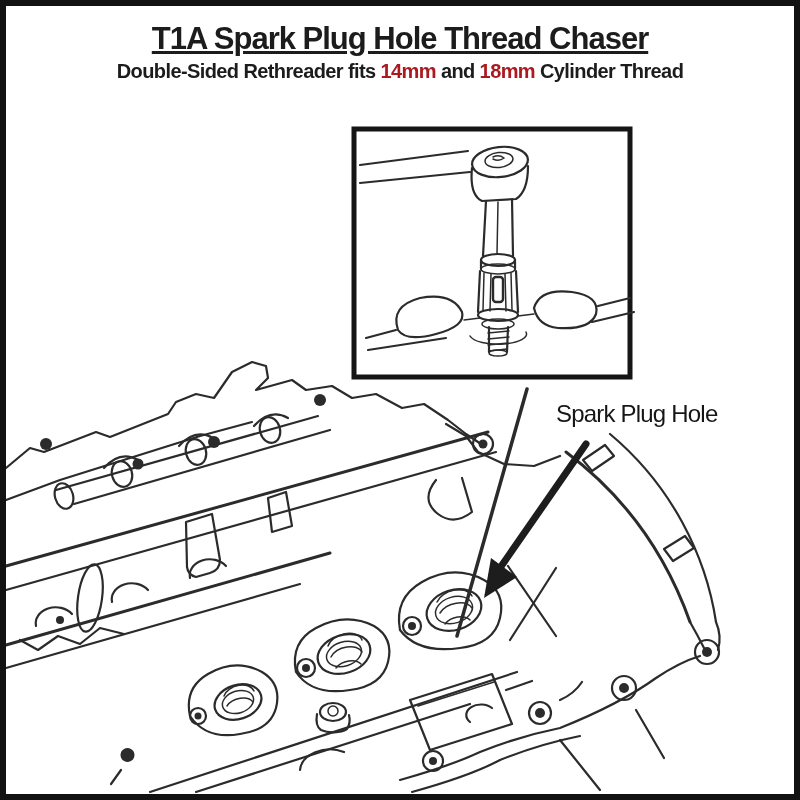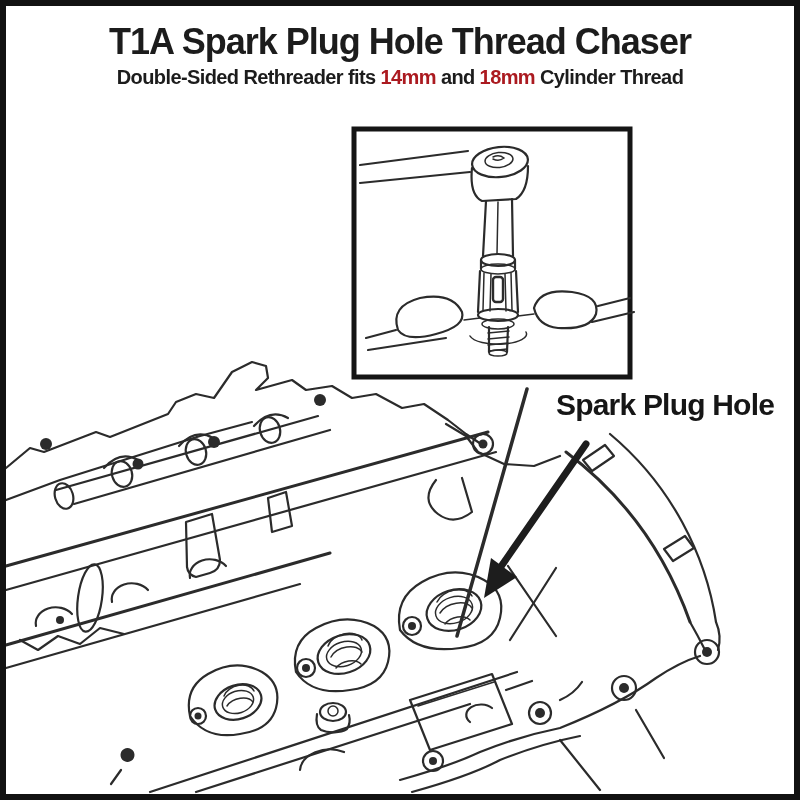--- a/index.html
+++ b/index.html
@@ -1,23 +1,23 @@
 <!DOCTYPE html>
 <html style="--accent-red: #ab1a20; --ink: #1c1c1c; --line: #2b2b2b;"><head>
 <meta charset="utf-8">
 <style>
   html,body{margin:0;padding:0;}
   body{width:800px;height:800px;background:#e9e9e9;font-family:"Liberation Sans",sans-serif;}
   .canvas{position:relative;width:800px;height:800px;background:#ffffff;overflow:hidden;}
   .frame{position:absolute;inset:0;border:6px solid #121212;pointer-events:none;z-index:30;}
   .header{position:absolute;top:22px;left:0;width:100%;text-align:center;z-index:20;color:var(--ink,#1c1c1c);}
-  .title{font-size:36px;font-weight:700;letter-spacing:-1px;line-height:1.1;color:var(--ink,#151515);}
+  .title{font-size:31px;font-weight:700;letter-spacing:-1px;line-height:1.1;color:var(--ink,#151515);text-decoration:underline;}
   .subtitle{margin-top:4px;font-size:20px;font-weight:700;letter-spacing:-0.6px;color:var(--ink,#222);}
   .subtitle .accent{color:var(--accent-red,#ab1a20);}
-  .callout{position:absolute;left:556px;top:388px;font-size:30px;font-weight:700;letter-spacing:-0.8px;color:#161616;z-index:20;}
+  .callout{position:absolute;left:556px;top:400px;font-size:24px;font-weight:400;letter-spacing:-0.8px;color:#161616;z-index:20;}
   svg.art{position:absolute;left:0;top:0;z-index:10;}
   .ln{fill:none;stroke:var(--line,#2b2b2b);stroke-width:2.2;stroke-linecap:round;stroke-linejoin:round;}
   .ln-thin{fill:none;stroke:var(--line,#2b2b2b);stroke-width:1.5;stroke-linecap:round;}
   .ln-bold{fill:none;stroke:var(--line,#2b2b2b);stroke-width:3;stroke-linecap:round;stroke-linejoin:round;}
   .fl{fill:var(--line,#2b2b2b);stroke:none;}
   .whitefill{fill:#ffffff;}
   .inset-border{fill:#ffffff;stroke:#151515;stroke-width:5;}
 </style>
 </head>
 <body>

